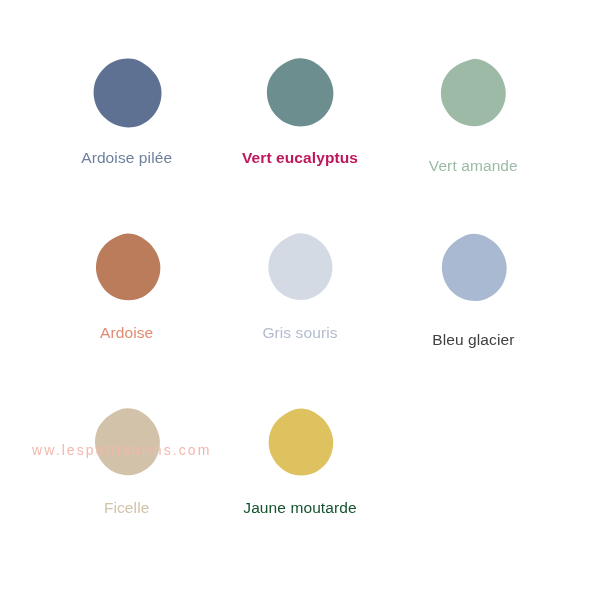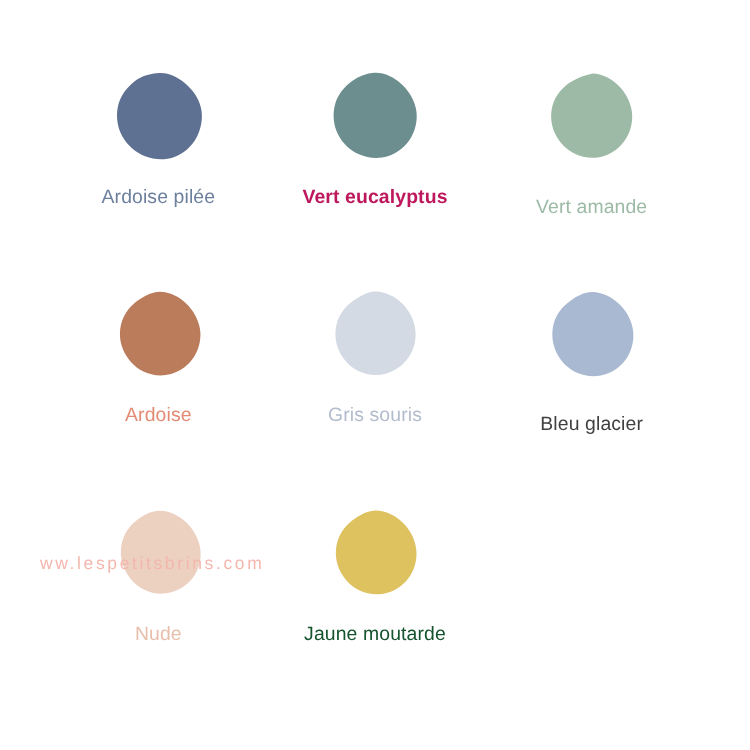--- a/index.html
+++ b/index.html
@@ -132,29 +132,29 @@
 
     <div class="swatch-cell">
       <div class="swatch-blob">
         <svg viewBox="0 0 100 100">
           <path d="M51.1 3.4c10 .1 19.4 4.9 26.7 11.5 7.3 6.6 12.6 15.4 14.6 25.1 2 9.8.3 20.2-4.7 28.9-5 8.8-13.5 15.7-23.1 18.9-9.5 3.1-20.1 2.4-29.1-1.6-9.1-4-16.7-11.5-21.1-20.6-4.4-9.1-5.5-19.8-3-29.5C13.8 26.4 20.4 18 28.7 12.2 35.4 7.6 42.9 3.3 51.1 3.4Z" fill="#a9b9d2"></path>
         </svg>
       </div>
       <div class="swatch-label" style="color: #404040; margin-top: 23px;">Bleu glacier</div>
     </div>
 
-
     <div class="swatch-cell">
       <div class="swatch-blob">
         <svg viewBox="0 0 100 100">
-          <path d="M49.9 3.3c10.2-.4 19.9 4.4 27.3 11.1 7.5 6.8 13 15.8 15 25.7 2 9.9.2 20.4-5.1 29-5.4 8.7-14.3 15.2-24 17.9-9.6 2.7-19.9 1.5-28.5-2.9-8.7-4.4-15.6-12.1-19.7-21.1C10.8 53.9 10 43.5 12.8 34c2.8-9.5 9.4-17.8 17.7-23.3C37.1 6.3 43.4 3.6 49.9 3.3Z" fill="#ecd0c0"></path>
+          <path d="M50.2 3c10.4-.4 20.3 4.7 27.6 11.7 7.3 7 12.3 16.2 13.9 26 1.6 9.8-.6 20-5.8 28.5-5.3 8.6-14 15.1-23.6 17.9-9.6 2.8-20.1 1.8-29-2.5-8.9-4.3-16-11.9-20.3-20.9-4.3-9-5.2-19.5-2.4-29.1C13.4 25 20.2 16.7 28.6 11.2 35.3 6.8 42.2 3.3 50.2 3Z" fill="#d3c2aa"></path>
         </svg>
       </div>
-      <div class="swatch-label" style="color: rgb(232, 191, 170);">Nude</div>
+      <div class="swatch-label" style="color: rgb(211, 194, 170);">Ficelle</div>
     </div>
+
 
     <div class="swatch-cell">
       <div class="swatch-blob">
         <svg viewBox="0 0 100 100">
           <path d="M51 3.2c10.3.1 19.8 5.2 27 12 7.2 6.8 12.3 15.8 14 25.5 1.7 9.8-.4 20.1-5.6 28.7-5.3 8.7-14 15.3-23.7 18.1-9.6 2.8-20.1 1.7-29-2.6-8.8-4.4-15.9-12-20.1-21.1C9.4 54.7 8.7 44.2 11.6 34.6c2.9-9.6 9.6-17.9 18-23.3C36.3 6.9 43.6 3.1 51 3.2Z" fill="#ddc25f"></path>
         </svg>
       </div>
       <div class="swatch-label" style="color: #14532d;">Jaune moutarde</div>
     </div>
 

